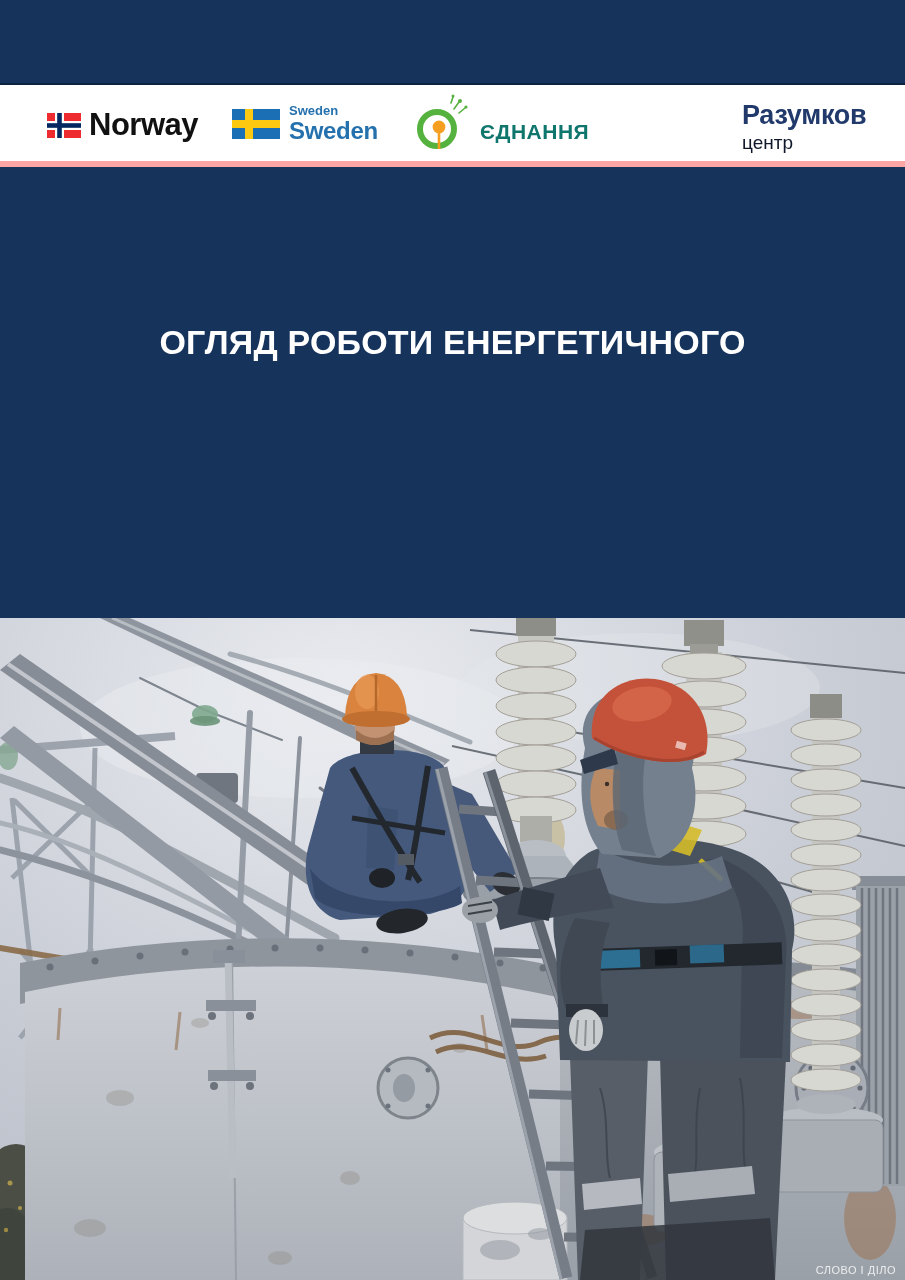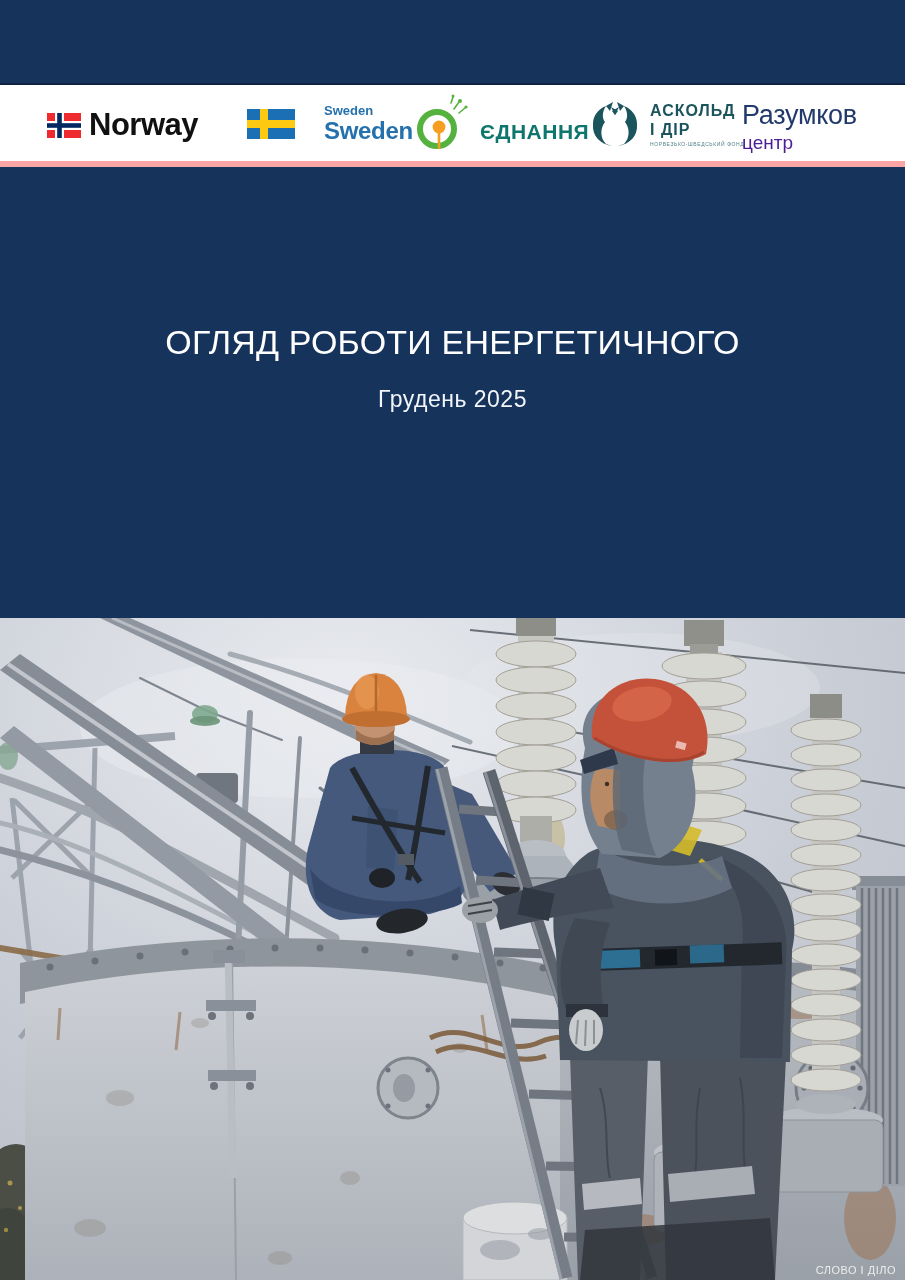--- a/index.html
+++ b/index.html
@@ -8,41 +8,41 @@
   
   .top-band{position:absolute;top:0;left:0;width:905px;height:83px;background:#16335c;border-bottom:2px solid #0d2140;}
 
   
   .logo-band{position:absolute;top:85px;left:0;width:905px;height:76px;background:#ffffff;border-bottom:6px solid #fca5a5;}
   .logo{position:absolute;display:flex;align-items:center;}
 
   .logo-norway{left:47px;top:22px;}
   .norway-text{font-size:31px;font-weight:bold;color:#111111;letter-spacing:-0.5px;margin-left:8px;}
 
-  .logo-sweden{left:247px;top:19px;gap:20px;}
+  .logo-sweden{left:232px;top:19px;}
   .sweden-text{margin-left:9px;line-height:1;color:#2471ae;}
   .sweden-line1{font-size:13px;font-weight:600;margin-bottom:2px;}
   .sweden-line2{font-size:24px;font-weight:600;letter-spacing:-0.3px;}
 
   .logo-yednannia{left:412px;top:8px;}
   .yednannia-text{font-size:21px;font-weight:800;color:#0f766e;letter-spacing:0.5px;margin-left:6px;margin-top:18px;}
 
   .logo-askold{left:588px;top:17px;}
   .askold-text{margin-left:8px;line-height:1;color:#1b545c;}
   .askold-line1{font-size:16px;font-weight:bold;letter-spacing:1px;}
   .askold-line2{font-size:16px;font-weight:bold;letter-spacing:1px;margin-top:3px;}
   .askold-tagline{font-size:5px;letter-spacing:0.6px;color:#2d6a72;margin-top:4px;opacity:0.85;}
 
   .logo-razumkov{left:742px;top:17px;display:block;}
-  .razumkov-line1{font-size:27px;font-weight:normal;color:#213a6b;letter-spacing:-0.3px;line-height:1;}
-  .razumkov-line2{font-size:19px;font-weight:400;color:#4c1d95;line-height:1;margin-top:4px;}
+  .razumkov-line1{font-size:27px;font-weight:bold;color:#213a6b;letter-spacing:-0.3px;line-height:1;}
+  .razumkov-line2{font-size:19px;font-weight:400;color:#0f172a;line-height:1;margin-top:4px;}
 
   
   .title-block{position:absolute;top:322px;left:0;width:905px;text-align:center;color:#ffffff;}
-  .title-line{font-size:34px;line-height:40px;font-weight:normal;letter-spacing:0.2px;}
+  .title-line{font-size:34px;line-height:40px;font-weight:bold;letter-spacing:0.2px;}
   .subtitle{margin-top:24px;font-size:23px;font-weight:400;letter-spacing:0.5px;color:#f2f5f9;}
 
   
   .photo{position:absolute;top:618px;left:0;width:905px;height:512px;}
   .photo svg{display:block;}
 </style>
 </head>
 <body>
 
 <div class="page">
@@ -84,50 +84,30 @@
           <line x1="47" y1="20" x2="53" y2="15"></line>
           <line x1="39" y1="10" x2="41" y2="4"></line>
         </g>
         <circle cx="48" cy="8" r="2" fill="#56b23e"></circle>
         <circle cx="54" cy="14" r="1.6" fill="#56b23e"></circle>
         <circle cx="41" cy="3" r="1.5" fill="#56b23e"></circle>
       </svg>
       <span class="yednannia-text">ЄДНАННЯ</span>
     </div>
 
-    <div class="logo logo-askold">
-      <svg width="54" height="46" viewBox="0 0 54 46">
-        <g fill="#1b545c">
-          <path d="M24,44 C12,42 4,34 5,22 C5,14 10,7 18,4 C14,10 14,16 17,20 C12,26 12,36 18,42 Z"></path>
-          <path d="M18,4 L25,0 L22,9 Z"></path>
-          <path d="M24,9 L31,5 L27,13 Z"></path>
-          <g transform="translate(54,0) scale(-1,1)">
-            <path d="M24,44 C12,42 4,34 5,22 C5,14 10,7 18,4 C14,10 14,16 17,20 C12,26 12,36 18,42 Z"></path>
-            <path d="M18,4 L25,0 L22,9 Z"></path>
-            <path d="M24,9 L31,5 L27,13 Z"></path>
-          </g>
-        </g>
-      </svg>
-      <div class="askold-text">
-        <div class="askold-line1">АСКОЛЬД</div>
-        <div class="askold-line2">І ДІР</div>
-        <div class="askold-tagline">НОРВЕЗЬКО-ШВЕДСЬКИЙ ФОНД</div>
-      </div>
-    </div>
 
     <div class="logo-razumkov logo" style="display:block;">
       <div class="razumkov-line1">Разумков</div>
       <div class="razumkov-line2">центр</div>
     </div>
 
   </div>
 
   <div class="title-block">
     <div class="title-line">ОГЛЯД РОБОТИ ЕНЕРГЕТИЧНОГО</div>
-    <div class="subtitle">Грудень 2025</div>
   </div>
 
   <div class="photo">
   <svg width="905" height="662" viewBox="0 0 905 662" font-family="Liberation Sans, sans-serif">
     <defs>
       <radialGradient id="sky" cx="0.38" cy="0.12" r="1.1">
         <stop offset="0" stop-color="#e9ebef"></stop>
         <stop offset="0.5" stop-color="#c9cdd6"></stop>
         <stop offset="1" stop-color="#b2b8c2"></stop>
       </radialGradient>

